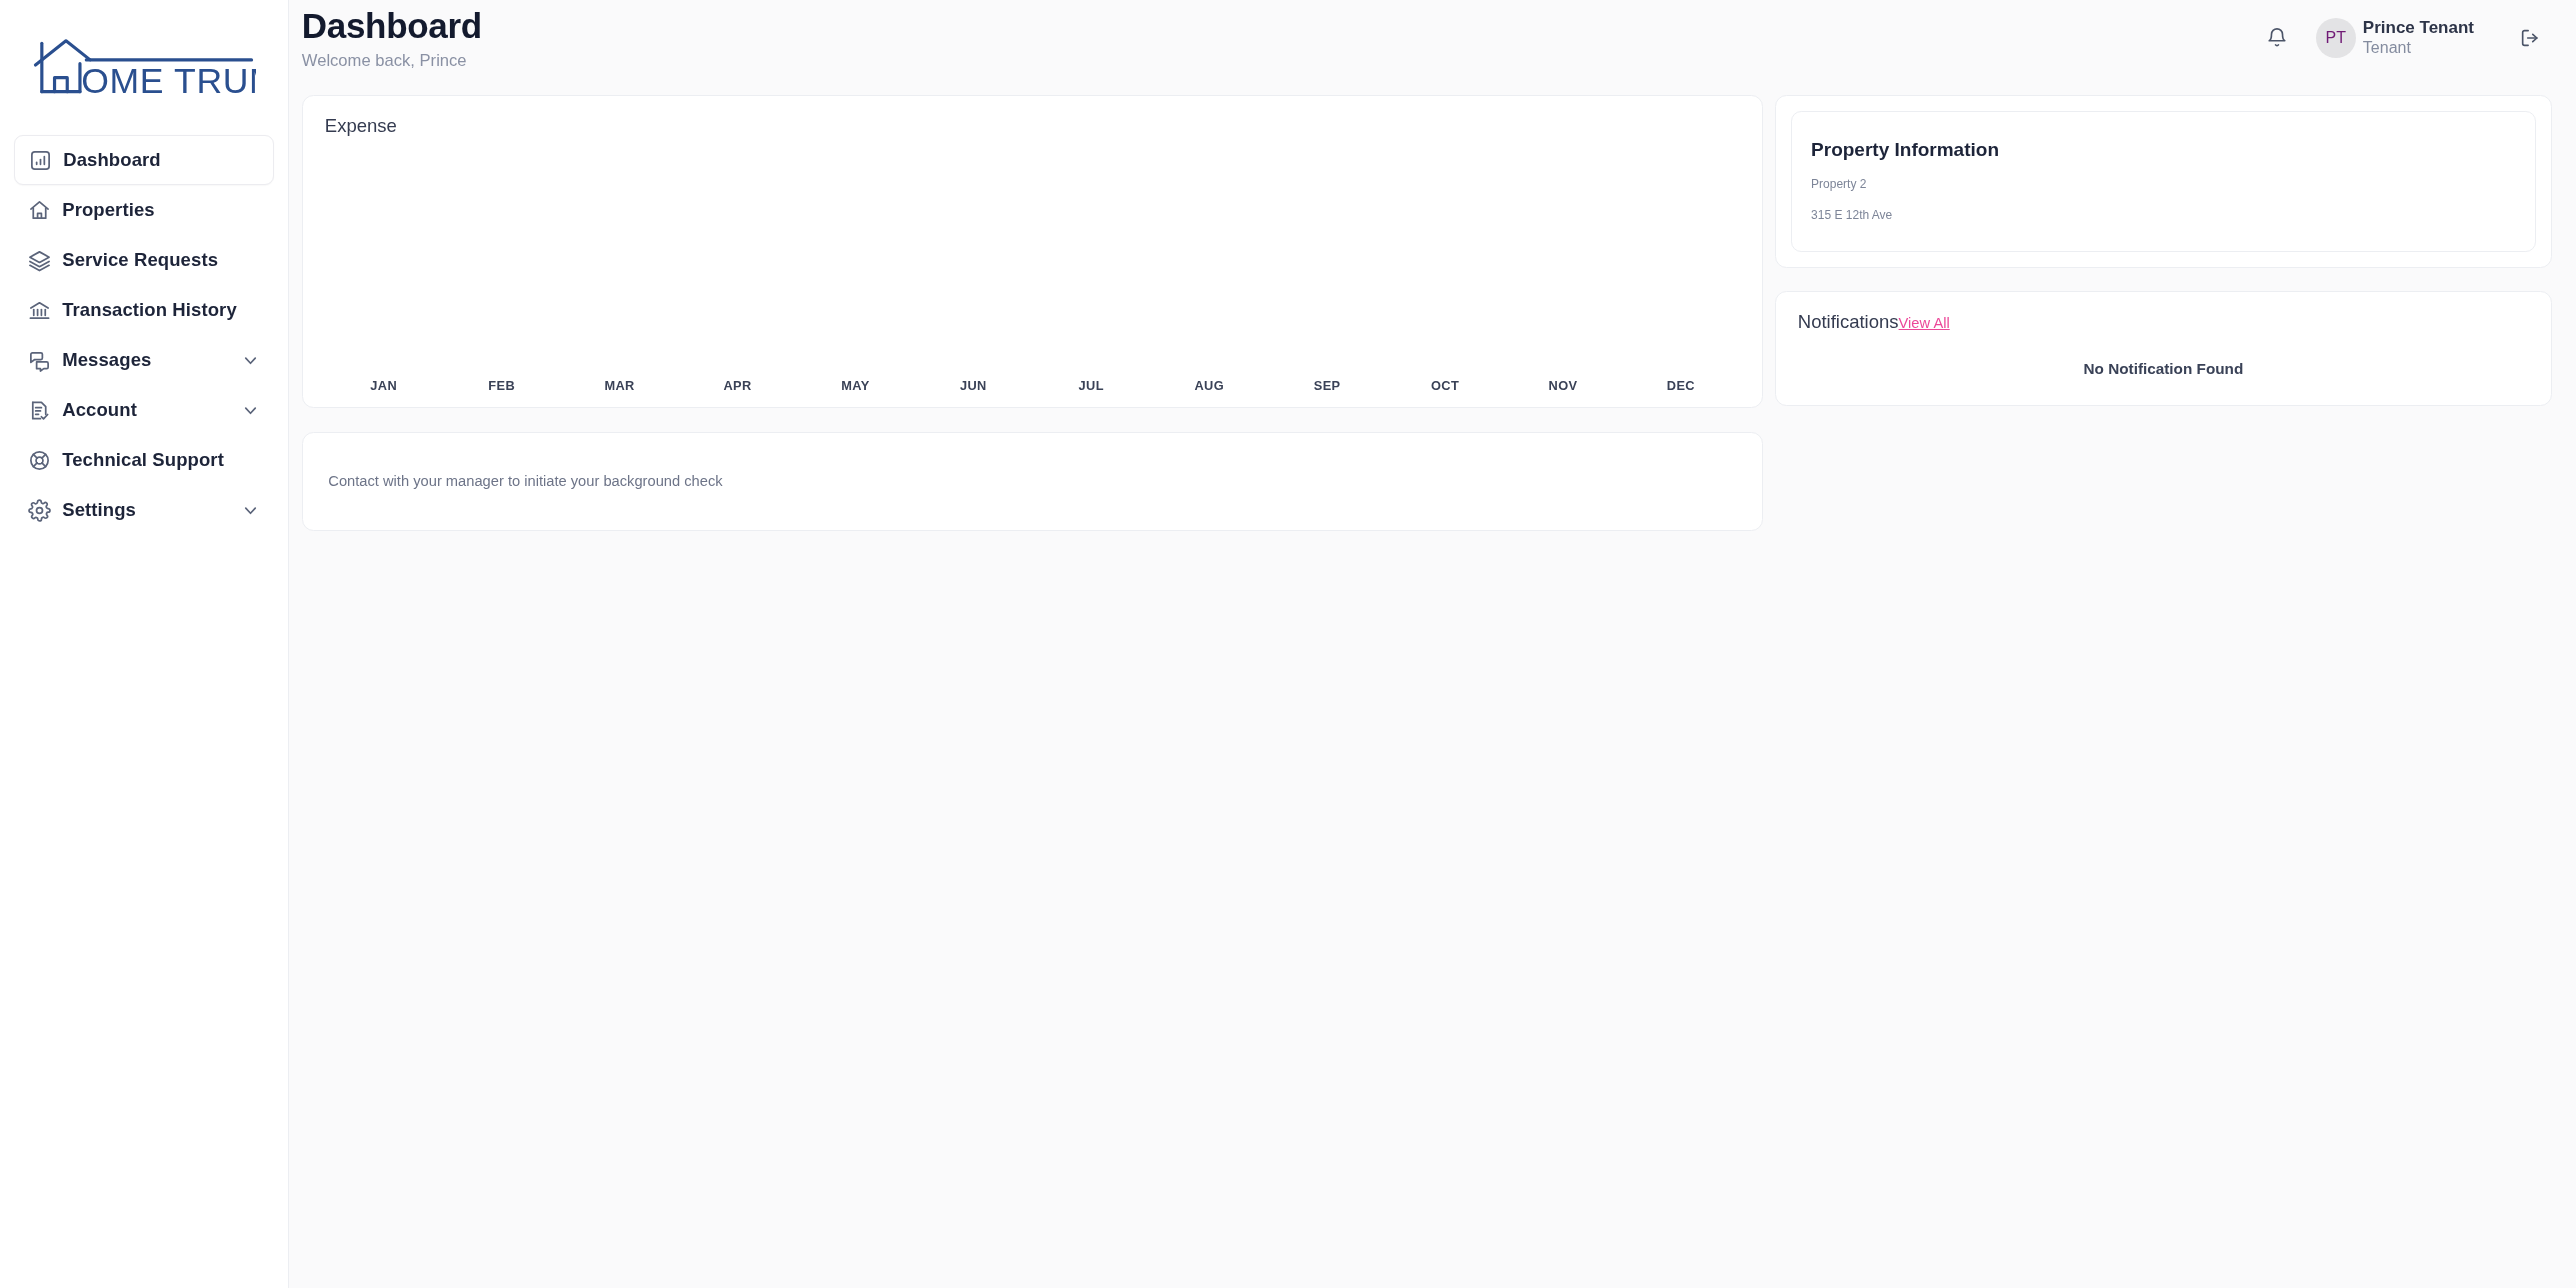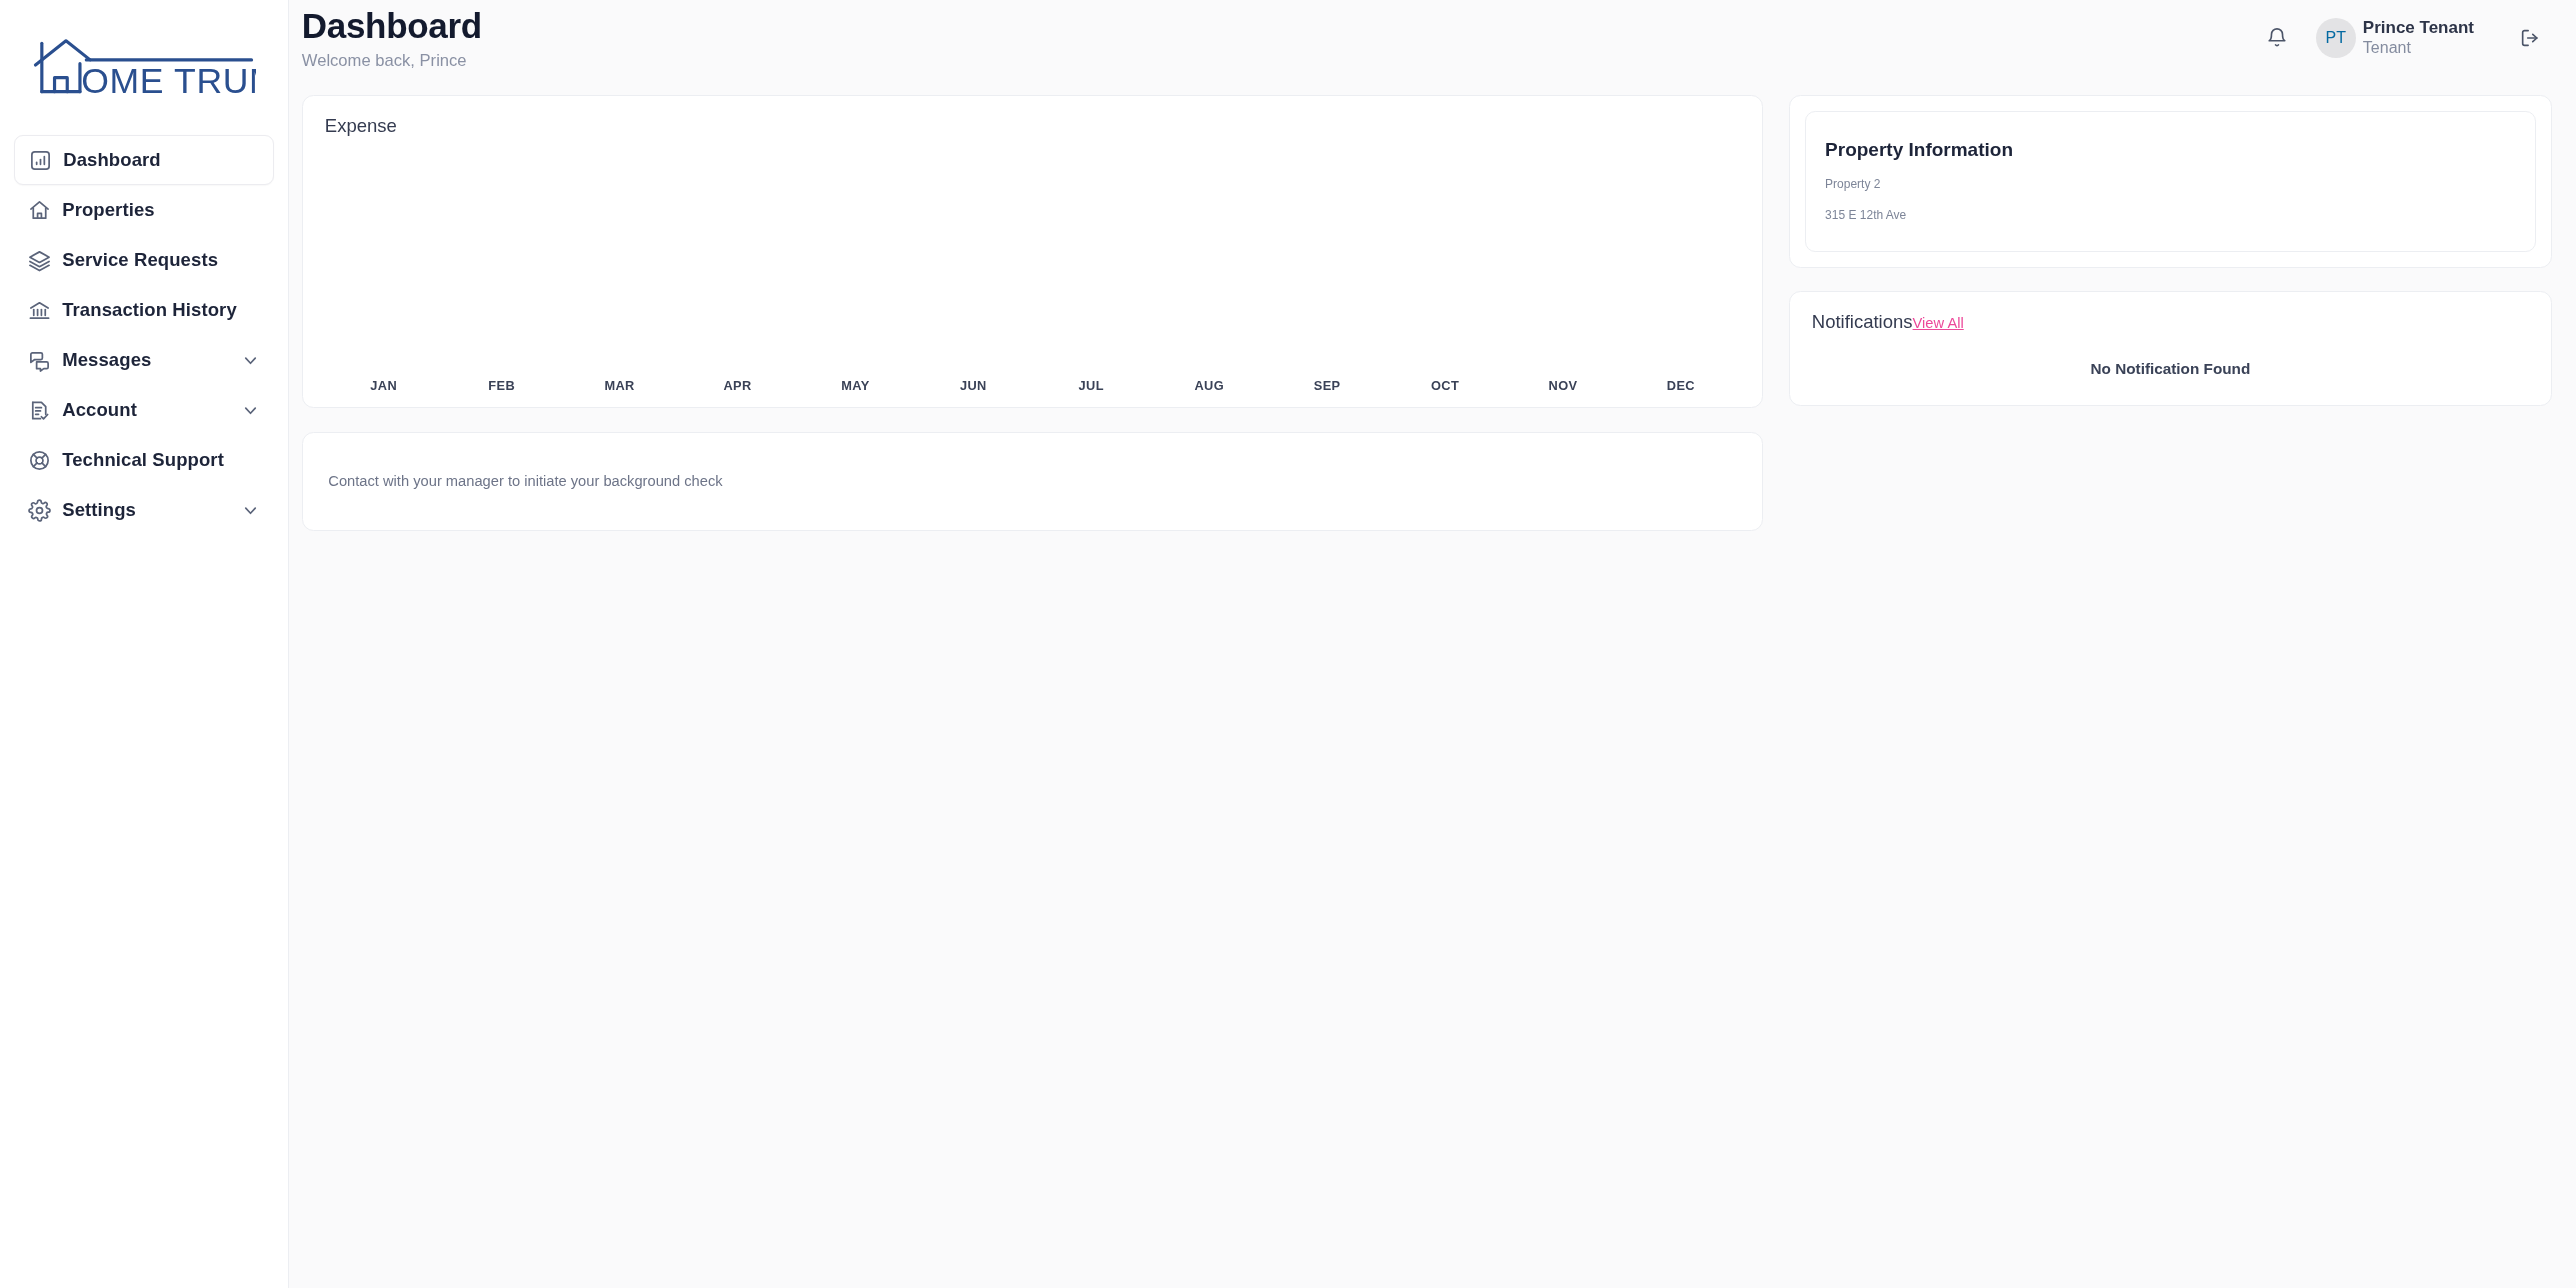--- a/index.html
+++ b/index.html
@@ -98,39 +98,39 @@
     padding-top: 15.3px;
   }
   .bell-btn {
     width: 45px; height: 45px;
     display: flex; align-items: center; justify-content: center;
     color: #4b5468; cursor: pointer;
   }
   .avatar {
     width: 40px; height: 40px; border-radius: 50%;
     background: #e3e3e5;
-    color: #0369a1;
+    color: #701a75;
     display: flex; align-items: center; justify-content: center;
     font-size: 16px; font-weight: 500;
     margin-left: 16.6px;
     flex: 0 0 40px;
   }
   .user-meta { margin-left: 7px; line-height: 1.22; }
   .user-name { font-size: 17px; font-weight: 700; color: #2d3448; white-space: nowrap; }
   .user-role { font-size: 16px; color: #848c9f; }
   .logout-btn {
     width: 45px; height: 45px; margin-left: 33px;
     display: flex; align-items: center; justify-content: center;
     color: #4b5468; cursor: pointer;
   }
 
   
   #content {
     display: flex;
-    gap: 26px;
+    gap: 12px;
     padding: 11.5px 24px 0 12.8px;
   }
   .col-left { flex: 0 0 1461px; }
   .col-right { flex: 1 1 auto; }
 
   .card {
     background: #ffffff;
     border: 1.3px solid #eceef2;
     border-radius: 11.5px;
   }

